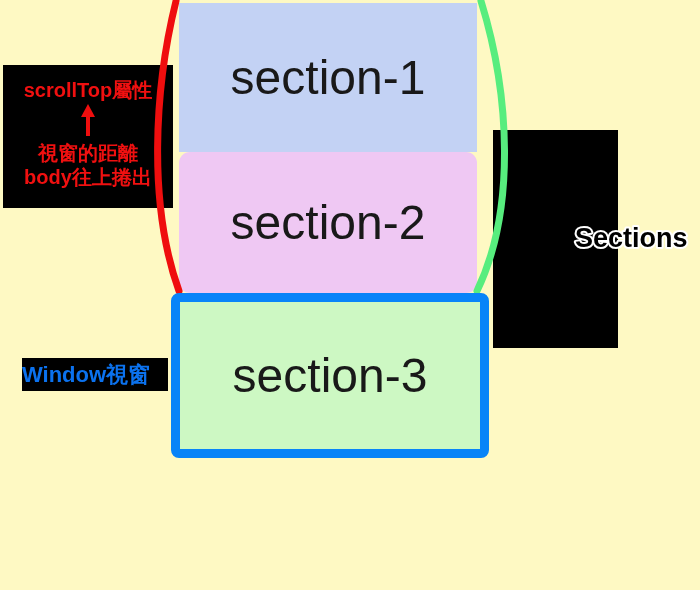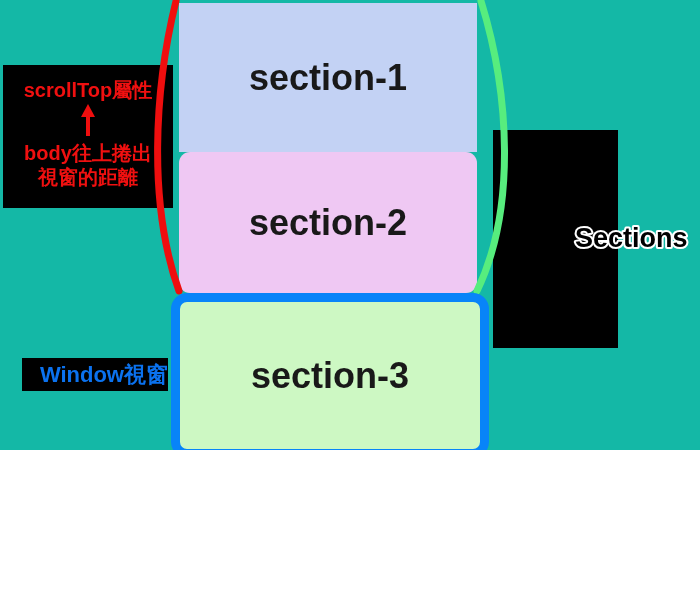--- a/index.html
+++ b/index.html
@@ -1,20 +1,20 @@
 <!DOCTYPE html>
 <html><head>
 <meta charset="utf-8">
 <style>
   html, body { margin: 0; padding: 0; }
   .canvas {
     position: relative;
     width: 700px;
-    height: 450px;
-    background: #14b8a6;
+    height: 590px;
+    background: #fef9c3;
     overflow: hidden;
     font-family: "Liberation Sans", "DejaVu Sans", sans-serif;
   }
 
   
   .black-box {
     position: absolute;
     background: #000000;
     z-index: 1;
   }
@@ -47,52 +47,52 @@
   .section {
     position: absolute;
     left: 179px;
     width: 298px;
     display: flex;
     align-items: center;
     justify-content: center;
     z-index: 2;
   }
   .section-label {
-    font-size: 36px;
-    font-weight: bold;
+    font-size: 48px;
+    font-weight: normal;
     color: #191919;
     letter-spacing: 0px;
   }
   .sec1 { top: 3px;   height: 149px; }
   .sec2 { top: 152px; height: 141px; }
   .sec4 { top: 462px; height: 140px; }
 
   
   .viewport-box {
     position: absolute;
     left: 171px; top: 293px;
     width: 318px; height: 165px;
     box-sizing: border-box;
     border: 9px solid #0884f8;
-    border-radius: 16px;
+    border-radius: 8px;
     display: flex;
     align-items: center;
     justify-content: center;
     z-index: 4;
   }
 
   
   .window-label {
     position: absolute;
     left: 22px; top: 358px;
     width: 146px; height: 33px;
     background: #000;
     display: flex;
     align-items: center;
-    justify-content: flex-end;
+    justify-content: flex-start;
     font-size: 22px;
     font-weight: bold;
     z-index: 5;
   }
 
   
   .arc-overlay {
     position: absolute;
     left: 0; top: 0;
     width: 700px; height: 602px;
@@ -123,22 +123,22 @@
 <div class="canvas">
 
   <div class="black-box scroll-annotation" style="color: rgb(240, 16, 16);">
     <div>scrollTop屬性</div>
     <div class="arrow-wrap">
       <svg width="16" height="34" viewBox="0 0 16 34">
         <path d="M8 32 L8 9" stroke-width="4" fill="none" stroke="#ef0e0e"></path>
         <polygon points="8,0 1,13 15,13" fill="#ef0e0e"></polygon>
       </svg>
     </div>
+    <div>視窗的距離</div>
     <div>body往上捲出</div>
-    <div>視窗的距離</div>
   </div>
 
   <div class="black-box right-box"></div>
   <svg class="sections-label-svg">
     <text class="sections-label-text" x="85" y="31">Sections</text>
   </svg>
 
   <div class="section sec1" style="background-color: rgb(195, 210, 244);">
     <span class="section-label">section-1</span>
   </div>

